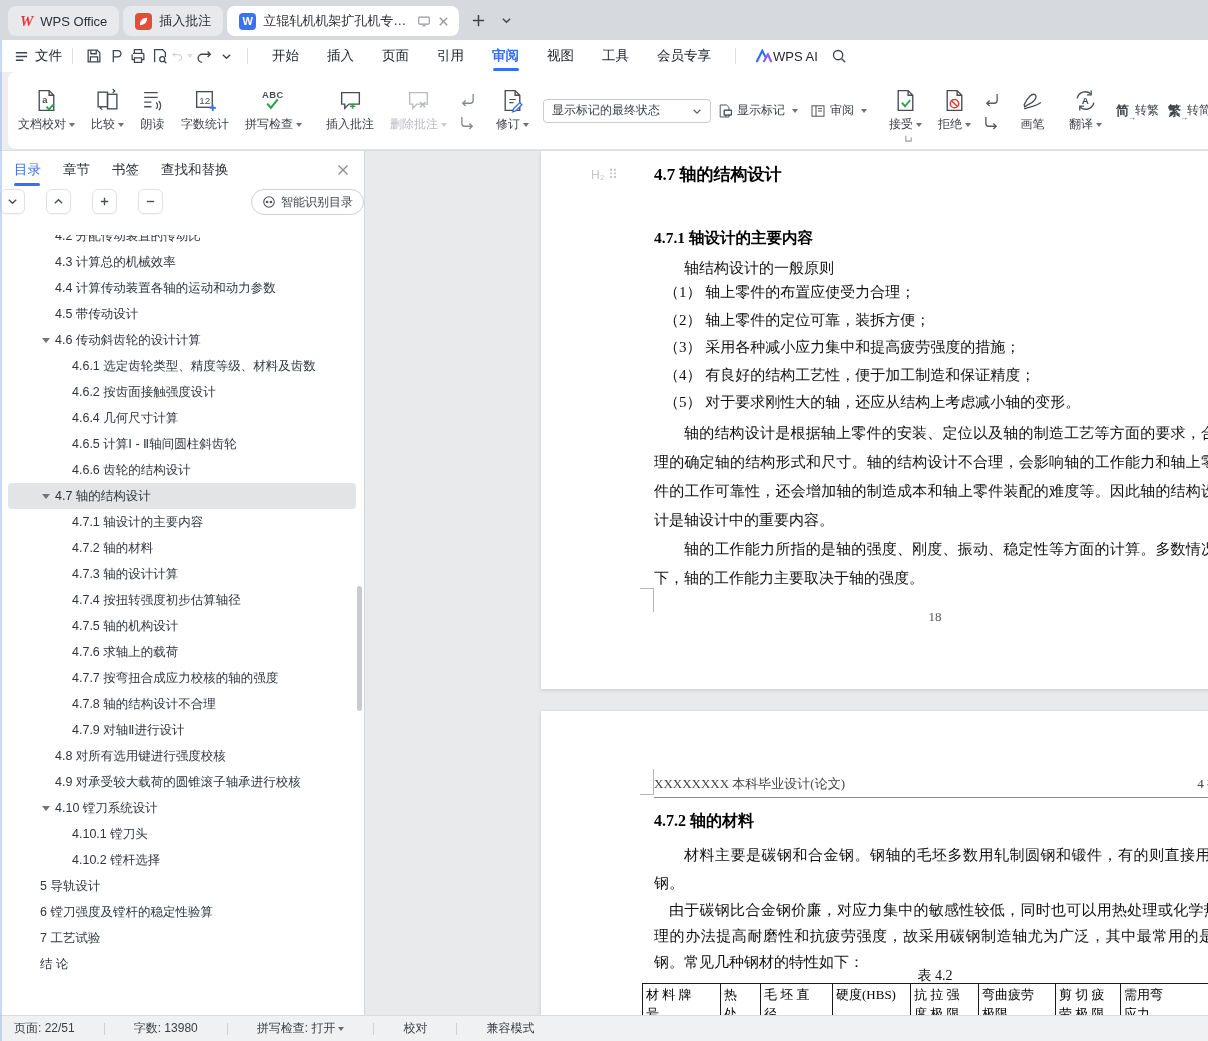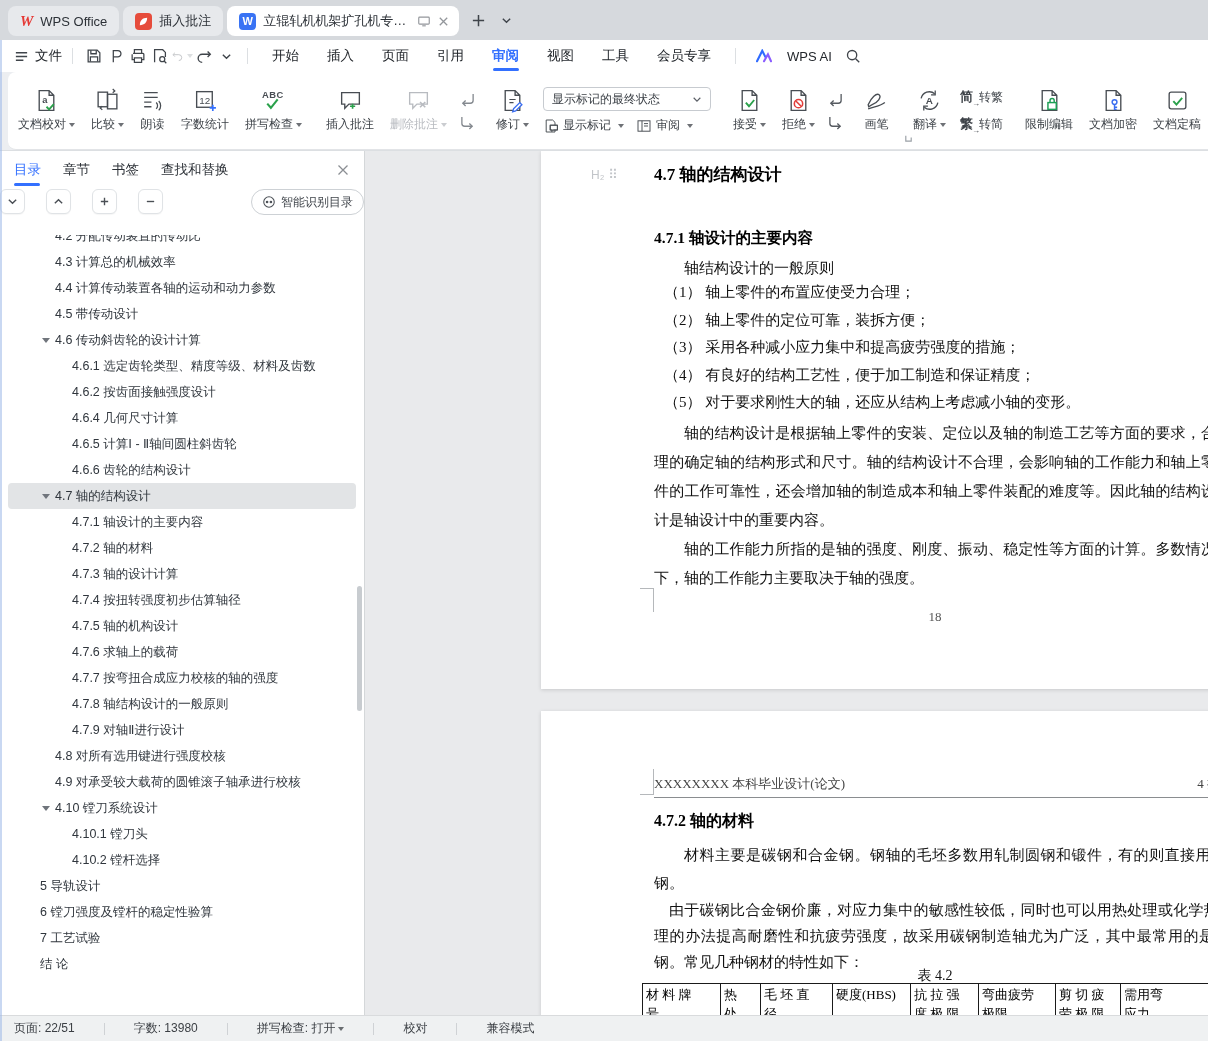--- a/index.html
+++ b/index.html
@@ -19,32 +19,32 @@
   .tmini{margin-left:6px;opacity:.65;cursor:pointer}
   .tbtn{width:26px;height:26px;margin-left:2px;display:flex;align-items:center;justify-content:center;border-radius:6px;cursor:pointer}
   
   .menubar{height:32px;background:#ffffff;display:flex;align-items:center;padding:0 14px;font-size:13.5px}
   .mb-file{display:flex;align-items:center;gap:6px;color:#23272c;cursor:pointer}
   .mb-sep{width:1px;height:16px;background:#dcdfe2;margin:0 10px}
   .mb-ic{width:22px;height:22px;display:flex;align-items:center;justify-content:center;border-radius:4px;cursor:pointer}
   .mtab{padding:0 14px;height:32px;display:flex;align-items:center;color:#23272c;position:relative;cursor:pointer}
   .mtab.active{color:#3370ff;font-weight:bold}
   .mtab.active::after{content:"";position:absolute;left:50%;transform:translateX(-50%);bottom:1px;width:26px;height:3px;border-radius:2px;background:#3370ff}
-  .ai{display:flex;align-items:center;gap:15px;font-size:13px;color:#23272c;margin:0 10px;cursor:pointer}
+  .ai{display:flex;align-items:center;gap:1px;font-size:13px;color:#23272c;margin:0 10px;cursor:pointer}
   
   .ribbonzone{height:78px;background:#eceef1;padding-left:8px}
   .ribbon{height:100%;background:#fff;border-radius:8px 0 0 8px;border-bottom:1px solid #e2e4e7;display:flex;align-items:stretch;padding:4px 2px;position:relative}
   .rgroup{display:flex;align-items:center}
   .rdiv{width:1px;background:#e6e8eb;margin:6px 4px}
   .rbtn{display:flex;flex-direction:column;align-items:center;justify-content:center;gap:3px;padding:4px 8px;border-radius:4px;cursor:pointer}
   .rbtn .lb{font-size:12px;color:#3d4248;display:flex;align-items:center;white-space:nowrap}
   .rbtn.dis .lb{color:#b8bbc0}
   .rsmallcol{display:flex;flex-direction:column;justify-content:center;gap:8px;padding:0 4px}
   .rsmall{cursor:pointer;display:flex;align-items:center;color:#7c8187}
-  .rcol{display:flex;flex-direction:column;gap:6px;padding:0 6px}
+  .rcol{display:flex;flex-direction:row;gap:6px;padding:0 6px}
   .rdrop{width:168px;height:24px;border:1px solid #c7cbd0;border-radius:4px;display:flex;align-items:center;justify-content:space-between;padding:0 8px;font-size:12px;color:#3d4248;cursor:pointer}
   .rrow{display:flex;gap:12px}
   .rinline{display:flex;align-items:center;gap:4px;font-size:12px;color:#3d4248;cursor:pointer;white-space:nowrap}
   .cjkbtn{display:flex;align-items:center;gap:4px;font-size:12px;color:#3d4248;cursor:pointer;white-space:nowrap}
   .cjkpre{font-size:13px;font-weight:bold;position:relative;margin-right:2px}
   .cjkpre small{font-size:8px;position:absolute;bottom:-2px;right:-7px}
   .launcher{position:absolute;left:896px;top:62px;color:#9aa0a6;cursor:pointer}
   
   .main{height:865px;display:flex;border-top:1px solid #dcdfe2}
   .sidebar{width:365px;background:#fff;position:relative;flex:none;border-right:1px solid #d4d7d9}
@@ -574,21 +574,21 @@
         <div class="oitem lv2">
 
     <span class="olabel">4.7.6 求轴上的载荷</span>
   </div>
         <div class="oitem lv2">
 
     <span class="olabel">4.7.7 按弯扭合成应力校核的轴的强度</span>
   </div>
         <div class="oitem lv2">
 
-    <span class="olabel">4.7.8 轴结构设计的一般原则</span>
+    <span class="olabel">4.7.8 轴的结构设计不合理</span>
   </div>
         <div class="oitem lv2">
 
     <span class="olabel">4.7.9 对轴Ⅱ进行设计</span>
   </div>
         <div class="oitem lv1">
 
     <span class="olabel">4.8 对所有选用键进行强度校核</span>
   </div>
         <div class="oitem lv1">

